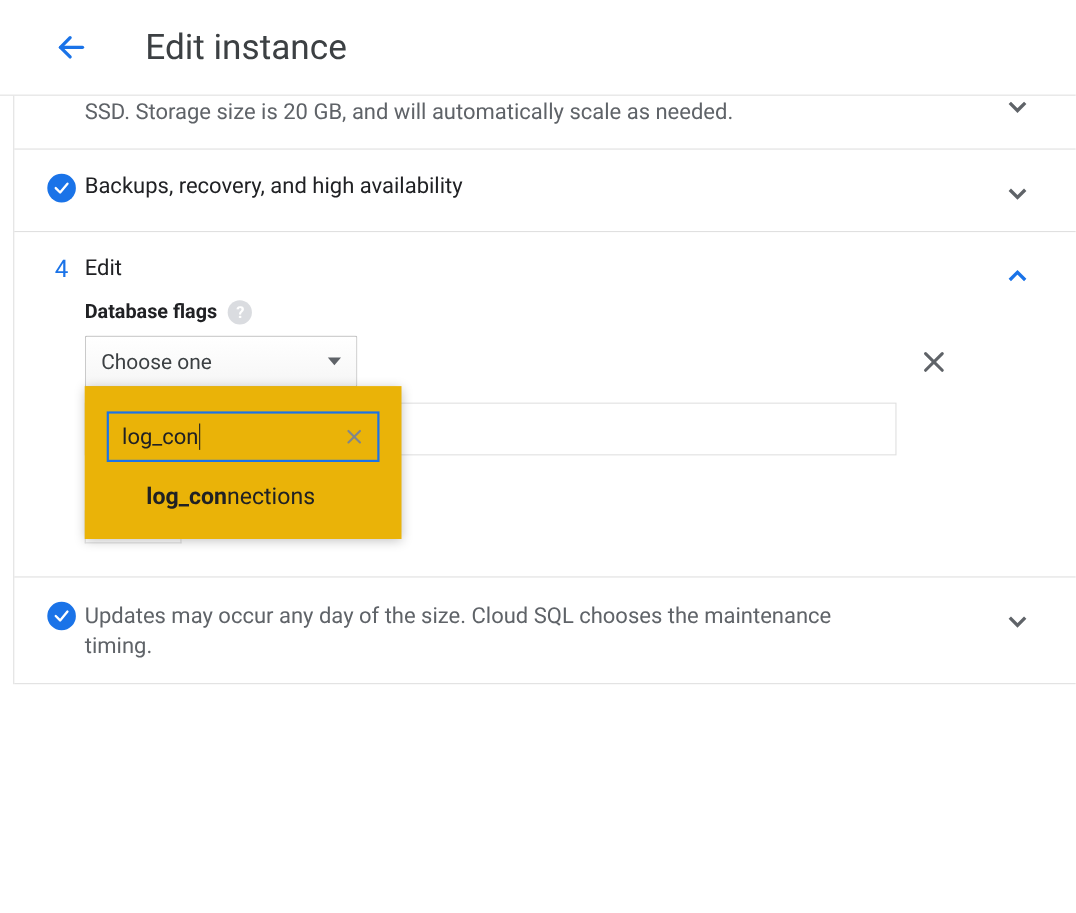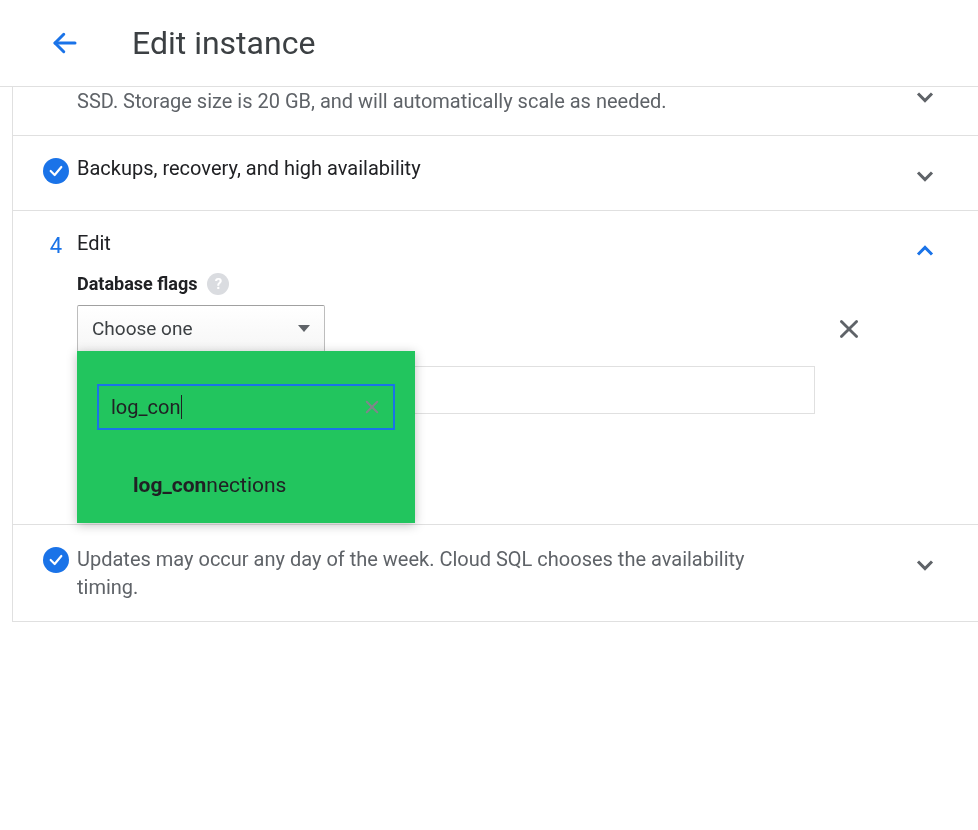--- a/index.html
+++ b/index.html
@@ -144,24 +144,24 @@
     border-top:7px solid #5f6368;
   }
   .close-x {
     color:#5f6368;
     font-size:28px;
     padding-right: 44px;
   }
   .popup {
     position:absolute;
     top:46px; left:0;
-    width:338px;
-    background:#22c55e;
+    width:288px;
+    background:#eab308;
     box-shadow:0 2px 10px rgba(0,0,0,0.25);
-    padding:33px 20px 26px 20px;
+    padding:23px 20px 26px 20px;
     z-index:5;
   }
   .search-field {
     border:2px solid #1a73e8;
     height:46px;
     display:flex;
     align-items:center;
     padding:0 12px;
     justify-content:space-between;
   }
@@ -172,21 +172,21 @@
     align-items:center;
   }
   .cursor {
     width:1px;height:24px;background:#202124;margin-left:1px;
   }
   .clear-x {
     color:#80868b;
     font-size:20px;
   }
   .suggestion {
-    margin-top:43px;
+    margin-top:20px;
     padding-left:36px;
     font-size:21px;
     color:#202124;
   }
   .suggestion b { font-weight:700; }
   .add-item-row {
     border:1px solid #e0e0e0;
     height:48px;
     display:flex;
     align-items:center;
@@ -326,21 +326,21 @@
   <div class="section">
     <div class="section-row">
       <div class="badge-col">
         <div class="check-badge">
           <svg width="16" height="16" viewBox="0 0 24 24" fill="none" stroke="#fff" stroke-width="3.2" stroke-linecap="round" stroke-linejoin="round">
               <polyline points="4 12 10 18 20 6"></polyline>
             </svg>
         </div>
       </div>
       <div class="section-body">
-        <div class="section-sub">Updates may occur any day of the week. Cloud SQL chooses the availability timing.</div>
+        <div class="section-sub">Updates may occur any day of the size. Cloud SQL chooses the maintenance timing.</div>
       </div>
       <div class="chevron-col">
         <svg width="28" height="28" viewBox="0 0 24 24" fill="none" stroke="#5f6368" stroke-width="2.6">
             <polyline points="6 9 12 15 18 9"></polyline>
           </svg>
       </div>
     </div>
   </div>
 
 </div>

